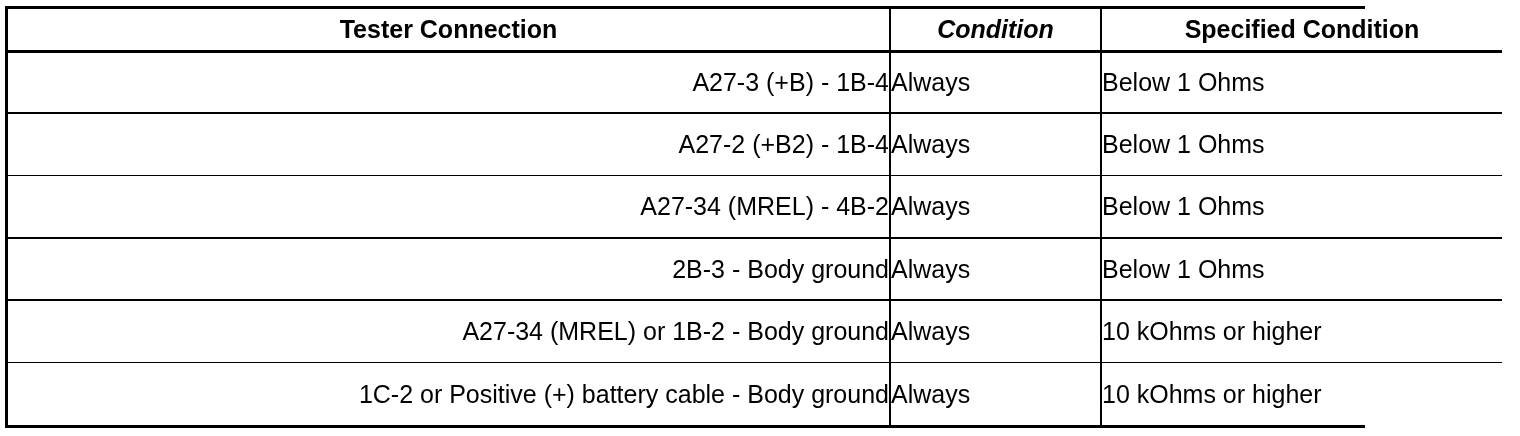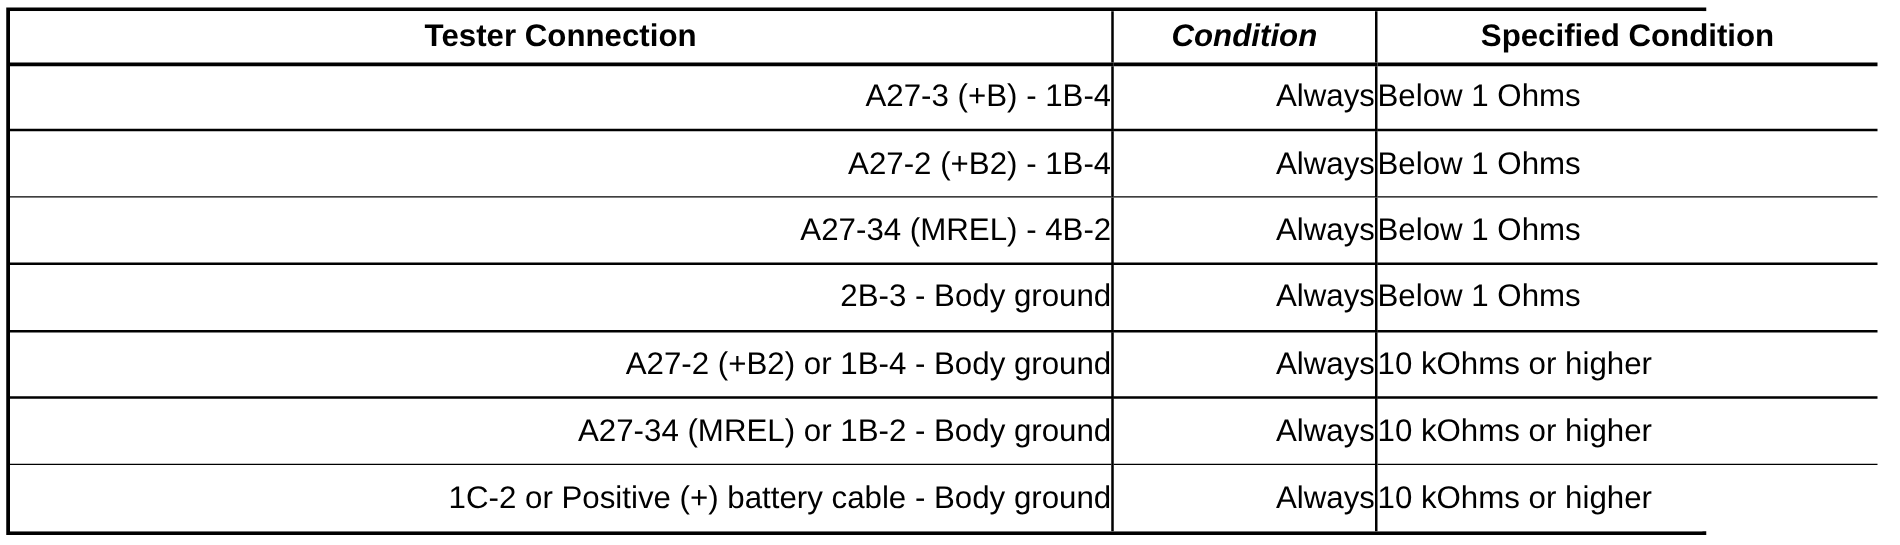--- a/index.html
+++ b/index.html
@@ -80,21 +80,21 @@
   tbody tr.data-row:last-child td {
     border-bottom: none;
   }
 
   td.c-connection {
     text-align: right;
     padding-right: 4px;
     border-right: 2px solid #000000;
   }
   td.c-condition {
-    text-align: right;
+    text-align: left;
     padding-left: 7px;
     border-right: 2px solid #000000;
   }
   td.c-specified {
     text-align: left;
     padding-left: 8px;
   }
 </style>
 </head>
 <body>
@@ -127,25 +127,20 @@
       <tr class="data-row thick-rule">
         <td class="c-connection">A27-34 (MREL) - 4B-2</td>
         <td class="c-condition">Always</td>
         <td class="c-specified">Below 1 Ohms</td>
       </tr>
       <tr class="data-row thick-rule">
         <td class="c-connection">2B-3 - Body ground</td>
         <td class="c-condition">Always</td>
         <td class="c-specified">Below 1 Ohms</td>
       </tr>
-      <tr class="data-row thick-rule">
-        <td class="c-connection">A27-2 (+B2) or 1B-4 - Body ground</td>
-        <td class="c-condition">Always</td>
-        <td class="c-specified">10 kOhms or higher</td>
-      </tr>
       <tr class="data-row">
         <td class="c-connection">A27-34 (MREL) or 1B-2 - Body ground</td>
         <td class="c-condition">Always</td>
         <td class="c-specified">10 kOhms or higher</td>
       </tr>
       <tr class="data-row">
         <td class="c-connection">1C-2 or Positive (+) battery cable - Body ground</td>
         <td class="c-condition">Always</td>
         <td class="c-specified">10 kOhms or higher</td>
       </tr>

